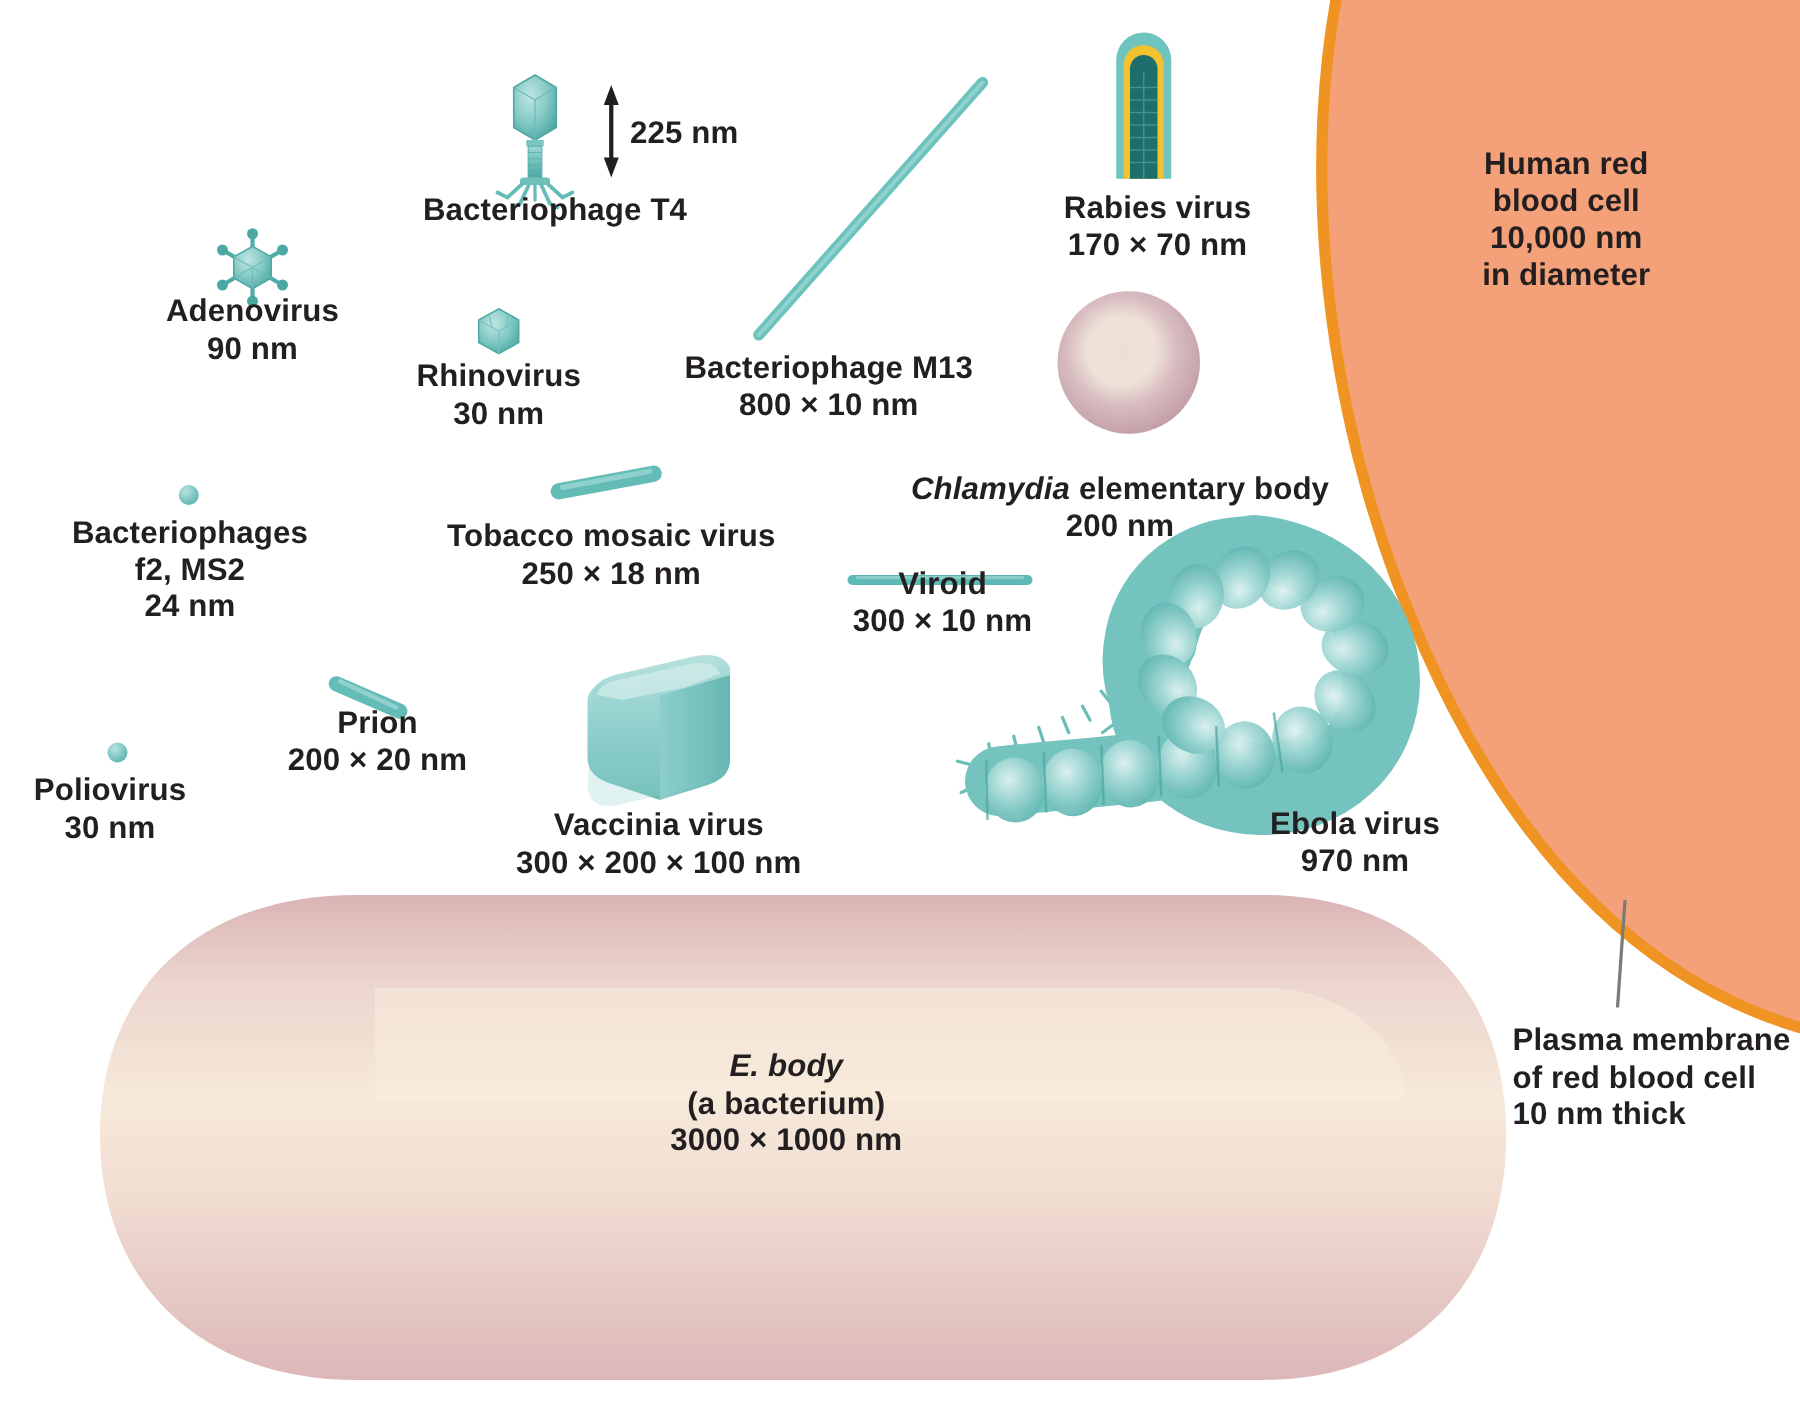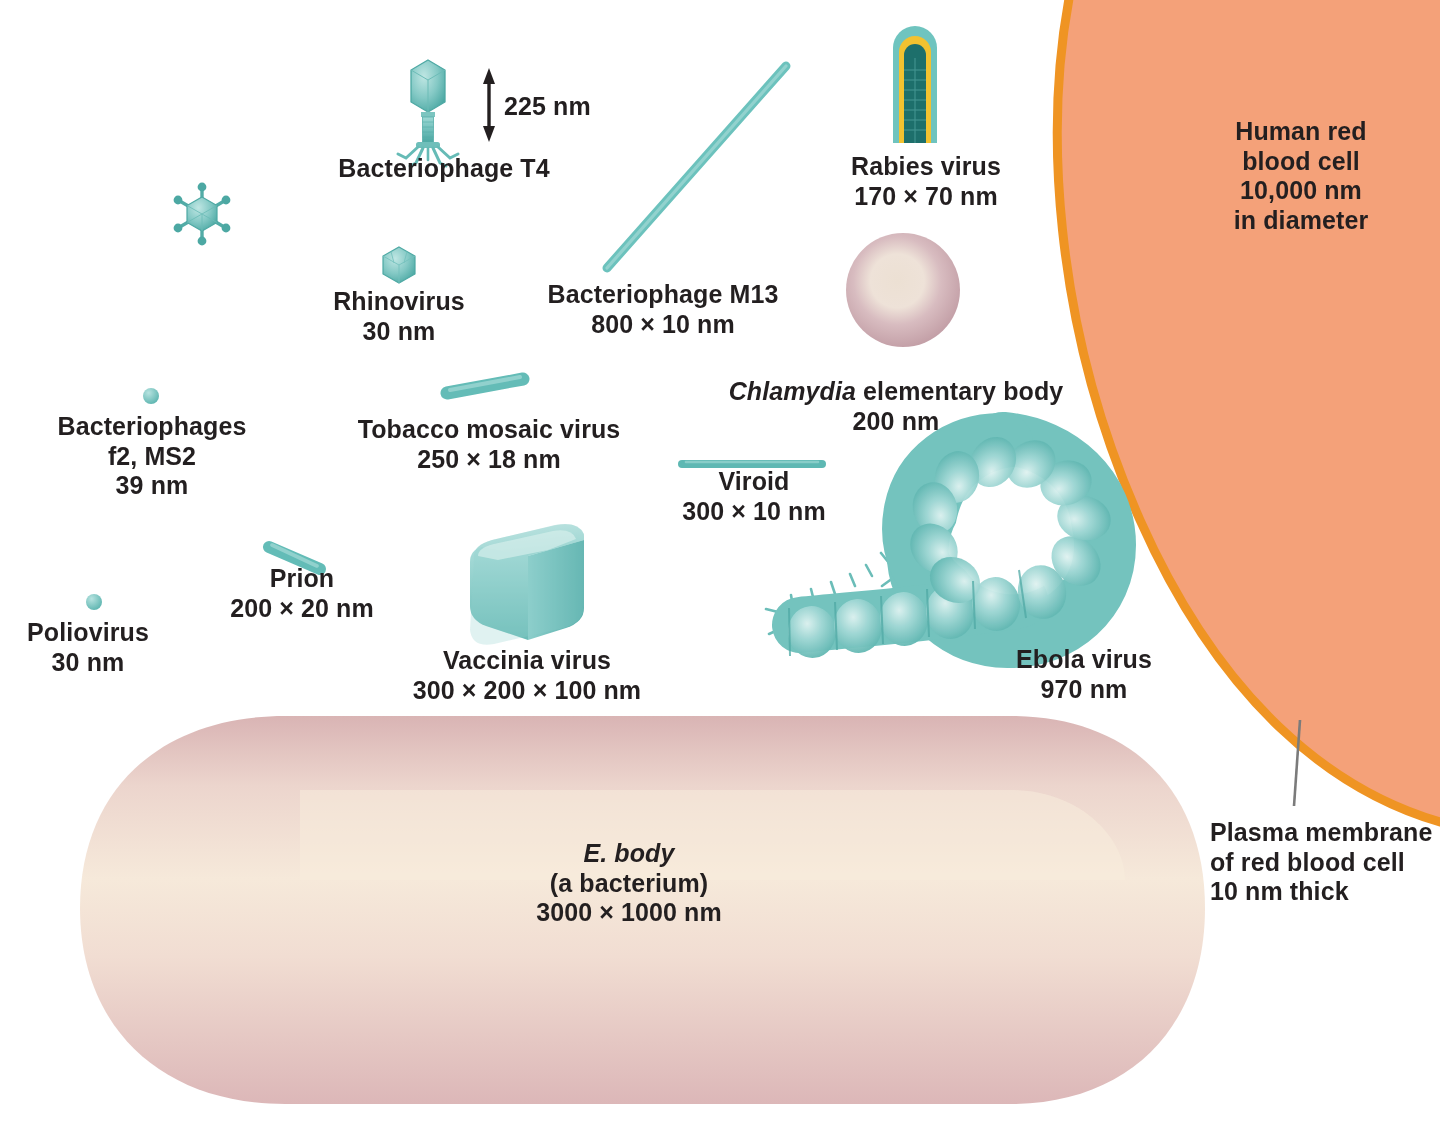--- a/index.html
+++ b/index.html
@@ -315,62 +315,64 @@
           <path d="M 881 596 L 883 644"></path>
           <path d="M 927 589 L 929 637"></path>
           <path d="M 973 581 L 975 629"></path>
           <path d="M 1019 570 L 1026 618"></path>
         </g>
       </g>
 
     </g>
   </svg>
 
+  <div class="lbl center" style="left:202px; top:235px;">Adenovirus
+90 nm</div>
 
   <div class="lbl center" style="left:444px; top:154px;">Bacteriophage T4</div>
 
   <div class="lbl left" style="left:504px; top:92px;">225 nm</div>
 
   <div class="lbl center" style="left:399px; top:287px;">Rhinovirus
 30 nm</div>
 
   <div class="lbl center" style="left:663px; top:280px;">Bacteriophage M13
 800 × 10 nm</div>
 
   <div class="lbl center" style="left:926px; top:152px;">Rabies virus
 170 × 70 nm</div>
 
   <div class="lbl center" style="left:896px; top:352px;margin-top:25px;"><span class="ital">Chlamydia</span><span> elementary body</span><br><span>200 nm</span></div>
 
   <div class="lbl center" style="left:152px; top:412px;">Bacteriophages
 f2, MS2
-39 nm</div>
+24 nm</div>
 
   <div class="lbl center" style="left:489px; top:415px;">Tobacco mosaic virus
 250 × 18 nm</div>
 
-  <div class="lbl center" style="left:754px; top:467px;">Viroid
+  <div class="lbl center" style="left:754px; top:453px;">Viroid
 300 × 10 nm</div>
 
   <div class="lbl center" style="left:88px; top:618px;">Poliovirus
 30 nm</div>
 
   <div class="lbl center" style="left:302px; top:564px;">Prion
 200 × 20 nm</div>
 
   <div class="lbl center" style="left:527px; top:646px;">Vaccinia virus
 300 × 200 × 100 nm</div>
 
   <div class="lbl center" style="left:1084px; top:645px;">Ebola virus
 970 nm</div>
 
   <div class="lbl center" style="left:629px; top:839px;"><span class="ital">E. body</span><br><span>(a bacterium)
 3000 × 1000 nm</span></div>
 
-  <div class="lbl center" style="left:1253px; top:117px;margin-left:48px;">Human red
+  <div class="lbl center" style="left:1253px; top:117px;">Human red
 blood cell
 10,000 nm
 in diameter</div>
 
   <div class="lbl left" style="left:1178px; top:818px;margin-left:32px;">Plasma membrane
 of red blood cell
 10 nm thick</div>
 
 </div>
 

